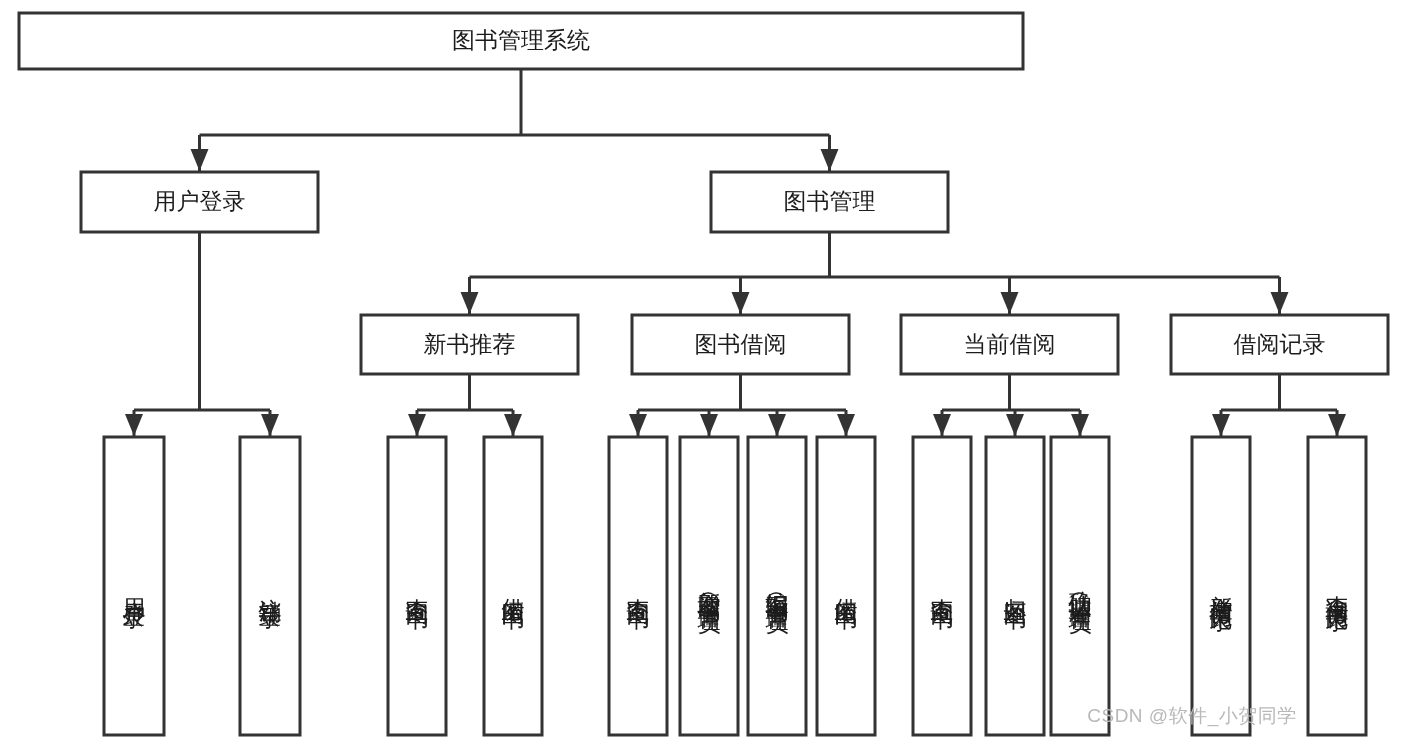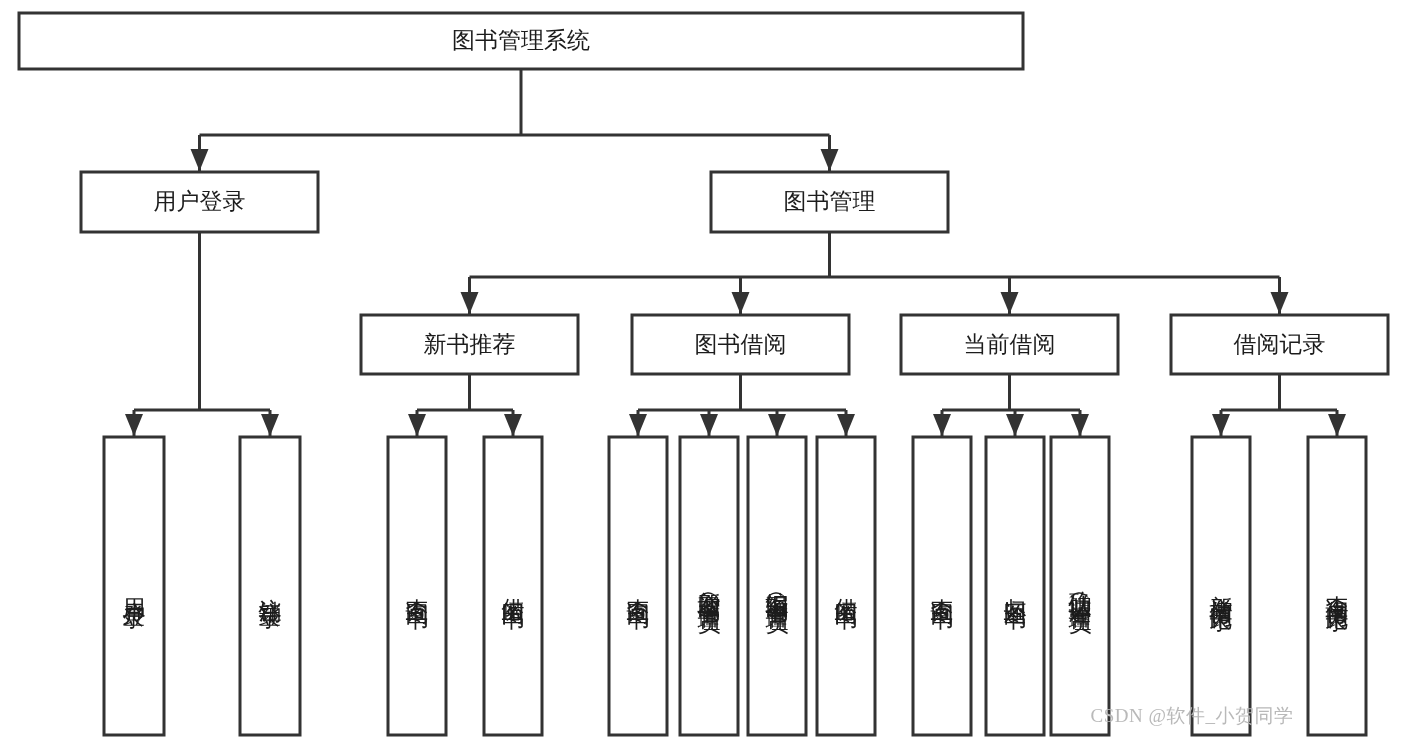--- a/index.html
+++ b/index.html
@@ -59,21 +59,21 @@
     line-height: 1;
     display: flex;
     align-items: center;
     justify-content: center;
     white-space: nowrap;
     pointer-events: none;
     user-select: none;
   }
   .watermark {
     position: absolute;
-    font-family: Liberation Serif, serif;
+    font-family: Liberation Sans, sans-serif;
     font-size: 19px;
     color: #b9b9b9;
     white-space: nowrap;
     letter-spacing: 0.5px;
   }
 </style>
 </head>
 <body>
 
 <div id="diagram-root">

